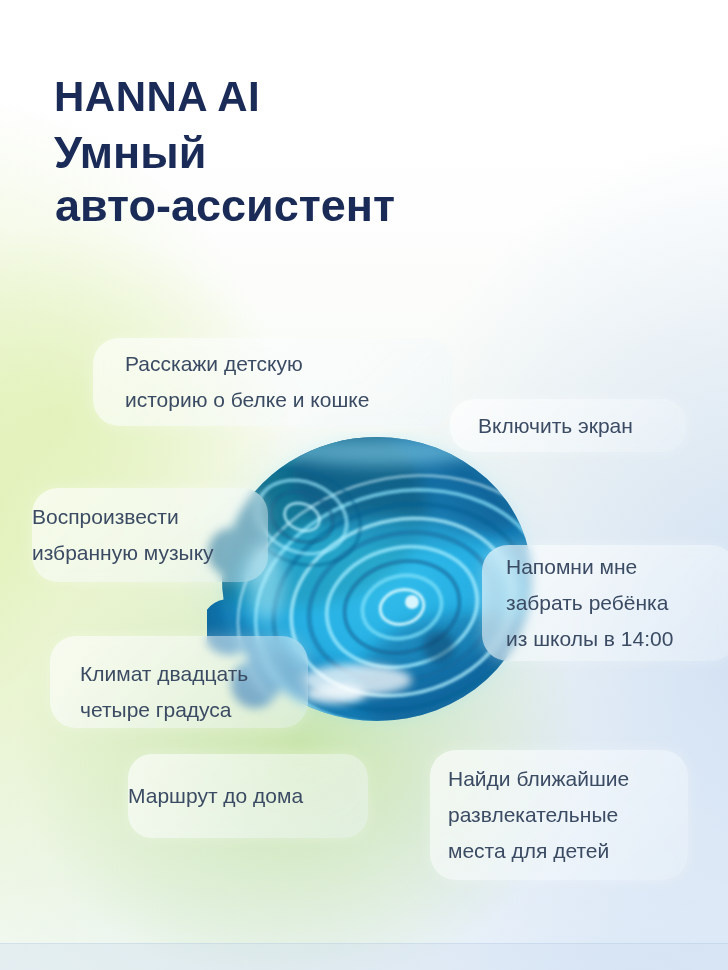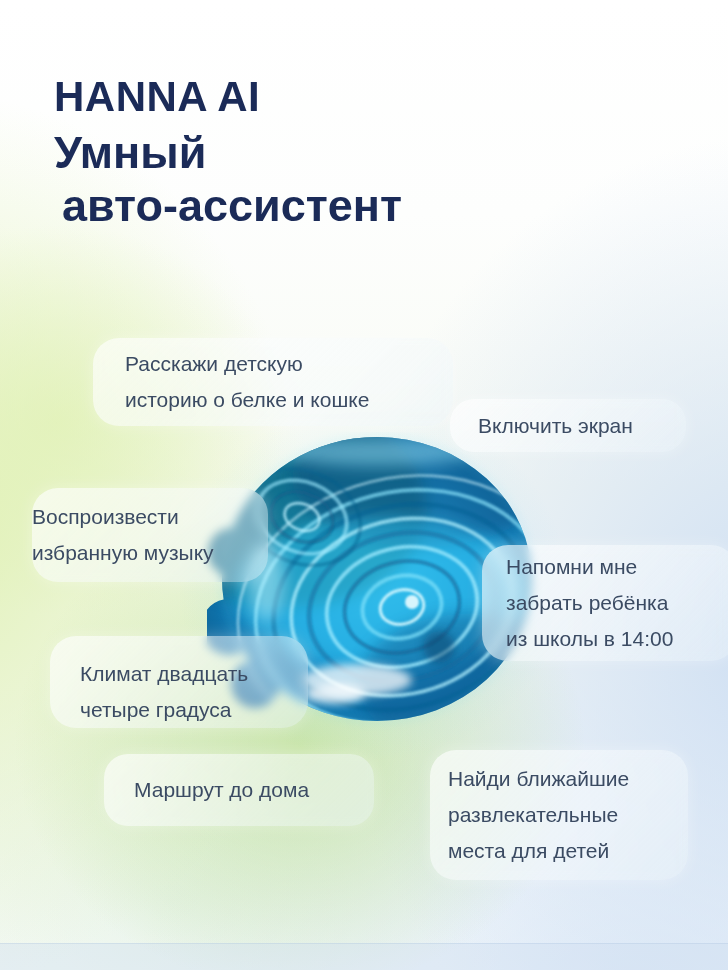--- a/index.html
+++ b/index.html
@@ -28,21 +28,21 @@
     border-top:1px solid rgba(165,190,218,.28);
   }
   .title{
     position:absolute;left:54px;top:76px;
     color:#1b2b58;
     font-weight:bold;
     line-height:1;
   }
   .title .t1{font-size:42px;letter-spacing:.5px;margin:0 0 9px 0;}
   .title .t2{font-size:45px;margin:12px 0 8px 0;}
-  .title .t3{font-size:45px;margin:8px;}
+  .title .t3{font-size:45px;margin:1px;}
   
   .orb{position:absolute;left:207px;top:432px;width:330px;height:300px;}
   .orb-glow{
     position:absolute;left:177px;top:402px;width:390px;height:360px;
     background:radial-gradient(closest-side, rgba(110,205,240,.28), rgba(110,205,240,0));
     border-radius:50%;
   }
   
   .bubble{
     position:absolute;
@@ -57,21 +57,21 @@
     white-space:pre-line;
     font-size:21px;
     line-height:36px;
     color:#3b4b63;
   }
   .b-story  {left:93px; top:338px; width:328px; height:88px;  padding-left:32px;}
   .b-screen {left:450px;top:399px; width:208px; height:53px;  padding-left:28px; border-radius:24px;}
   .b-music  {left:32px; top:488px; width:236px; height:94px;  }
   .b-remind {left:482px;top:545px; width:231px; height:116px; padding-left:24px;}
   .b-climate{left:50px; top:636px; width:228px; height:92px;  padding-left:30px;align-items:flex-end;}
-  .b-route  {left:104px;top:754px; width:240px; height:72px;  padding-left:30px; border-radius:24px;}
+  .b-route  {left:128px;top:754px; width:240px; height:84px;  border-radius:24px;}
   .b-find   {left:430px;top:750px; width:240px; height:130px; padding-left:18px;}
 </style>
 </head>
 <body>
 
 <div class="frame">
   <div class="bg"></div>
 
   <div class="title">
     <div class="t1">HANNA AI</div>

